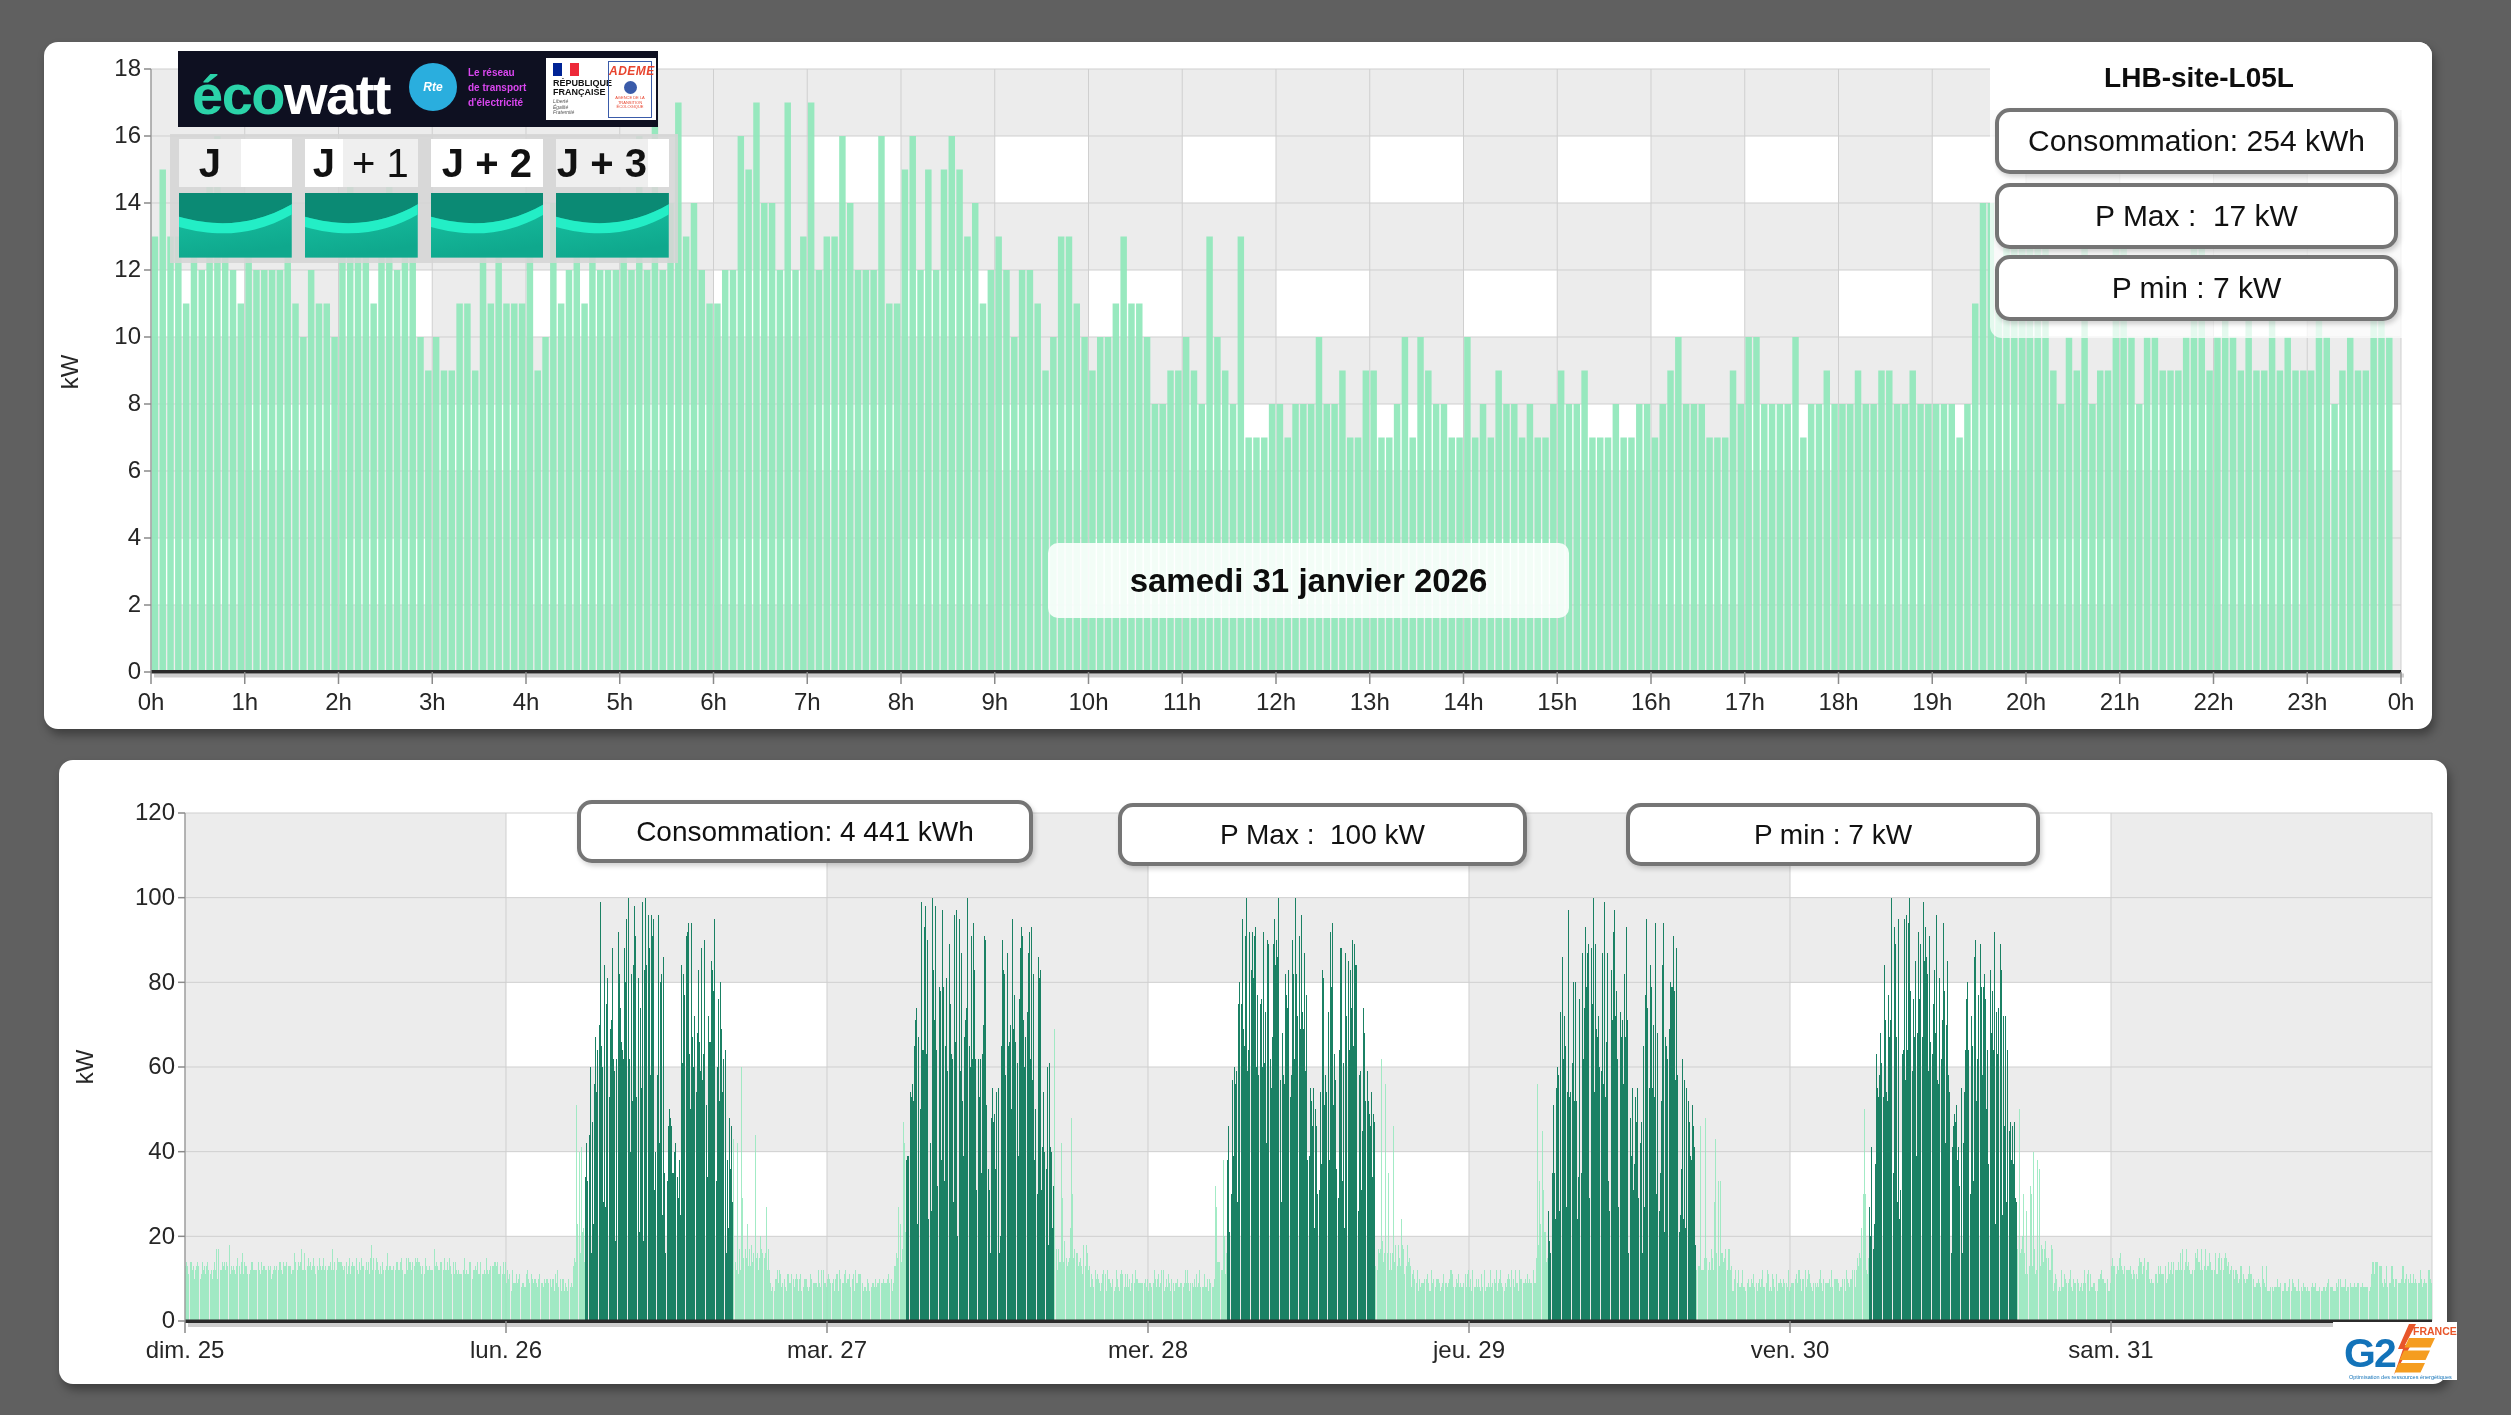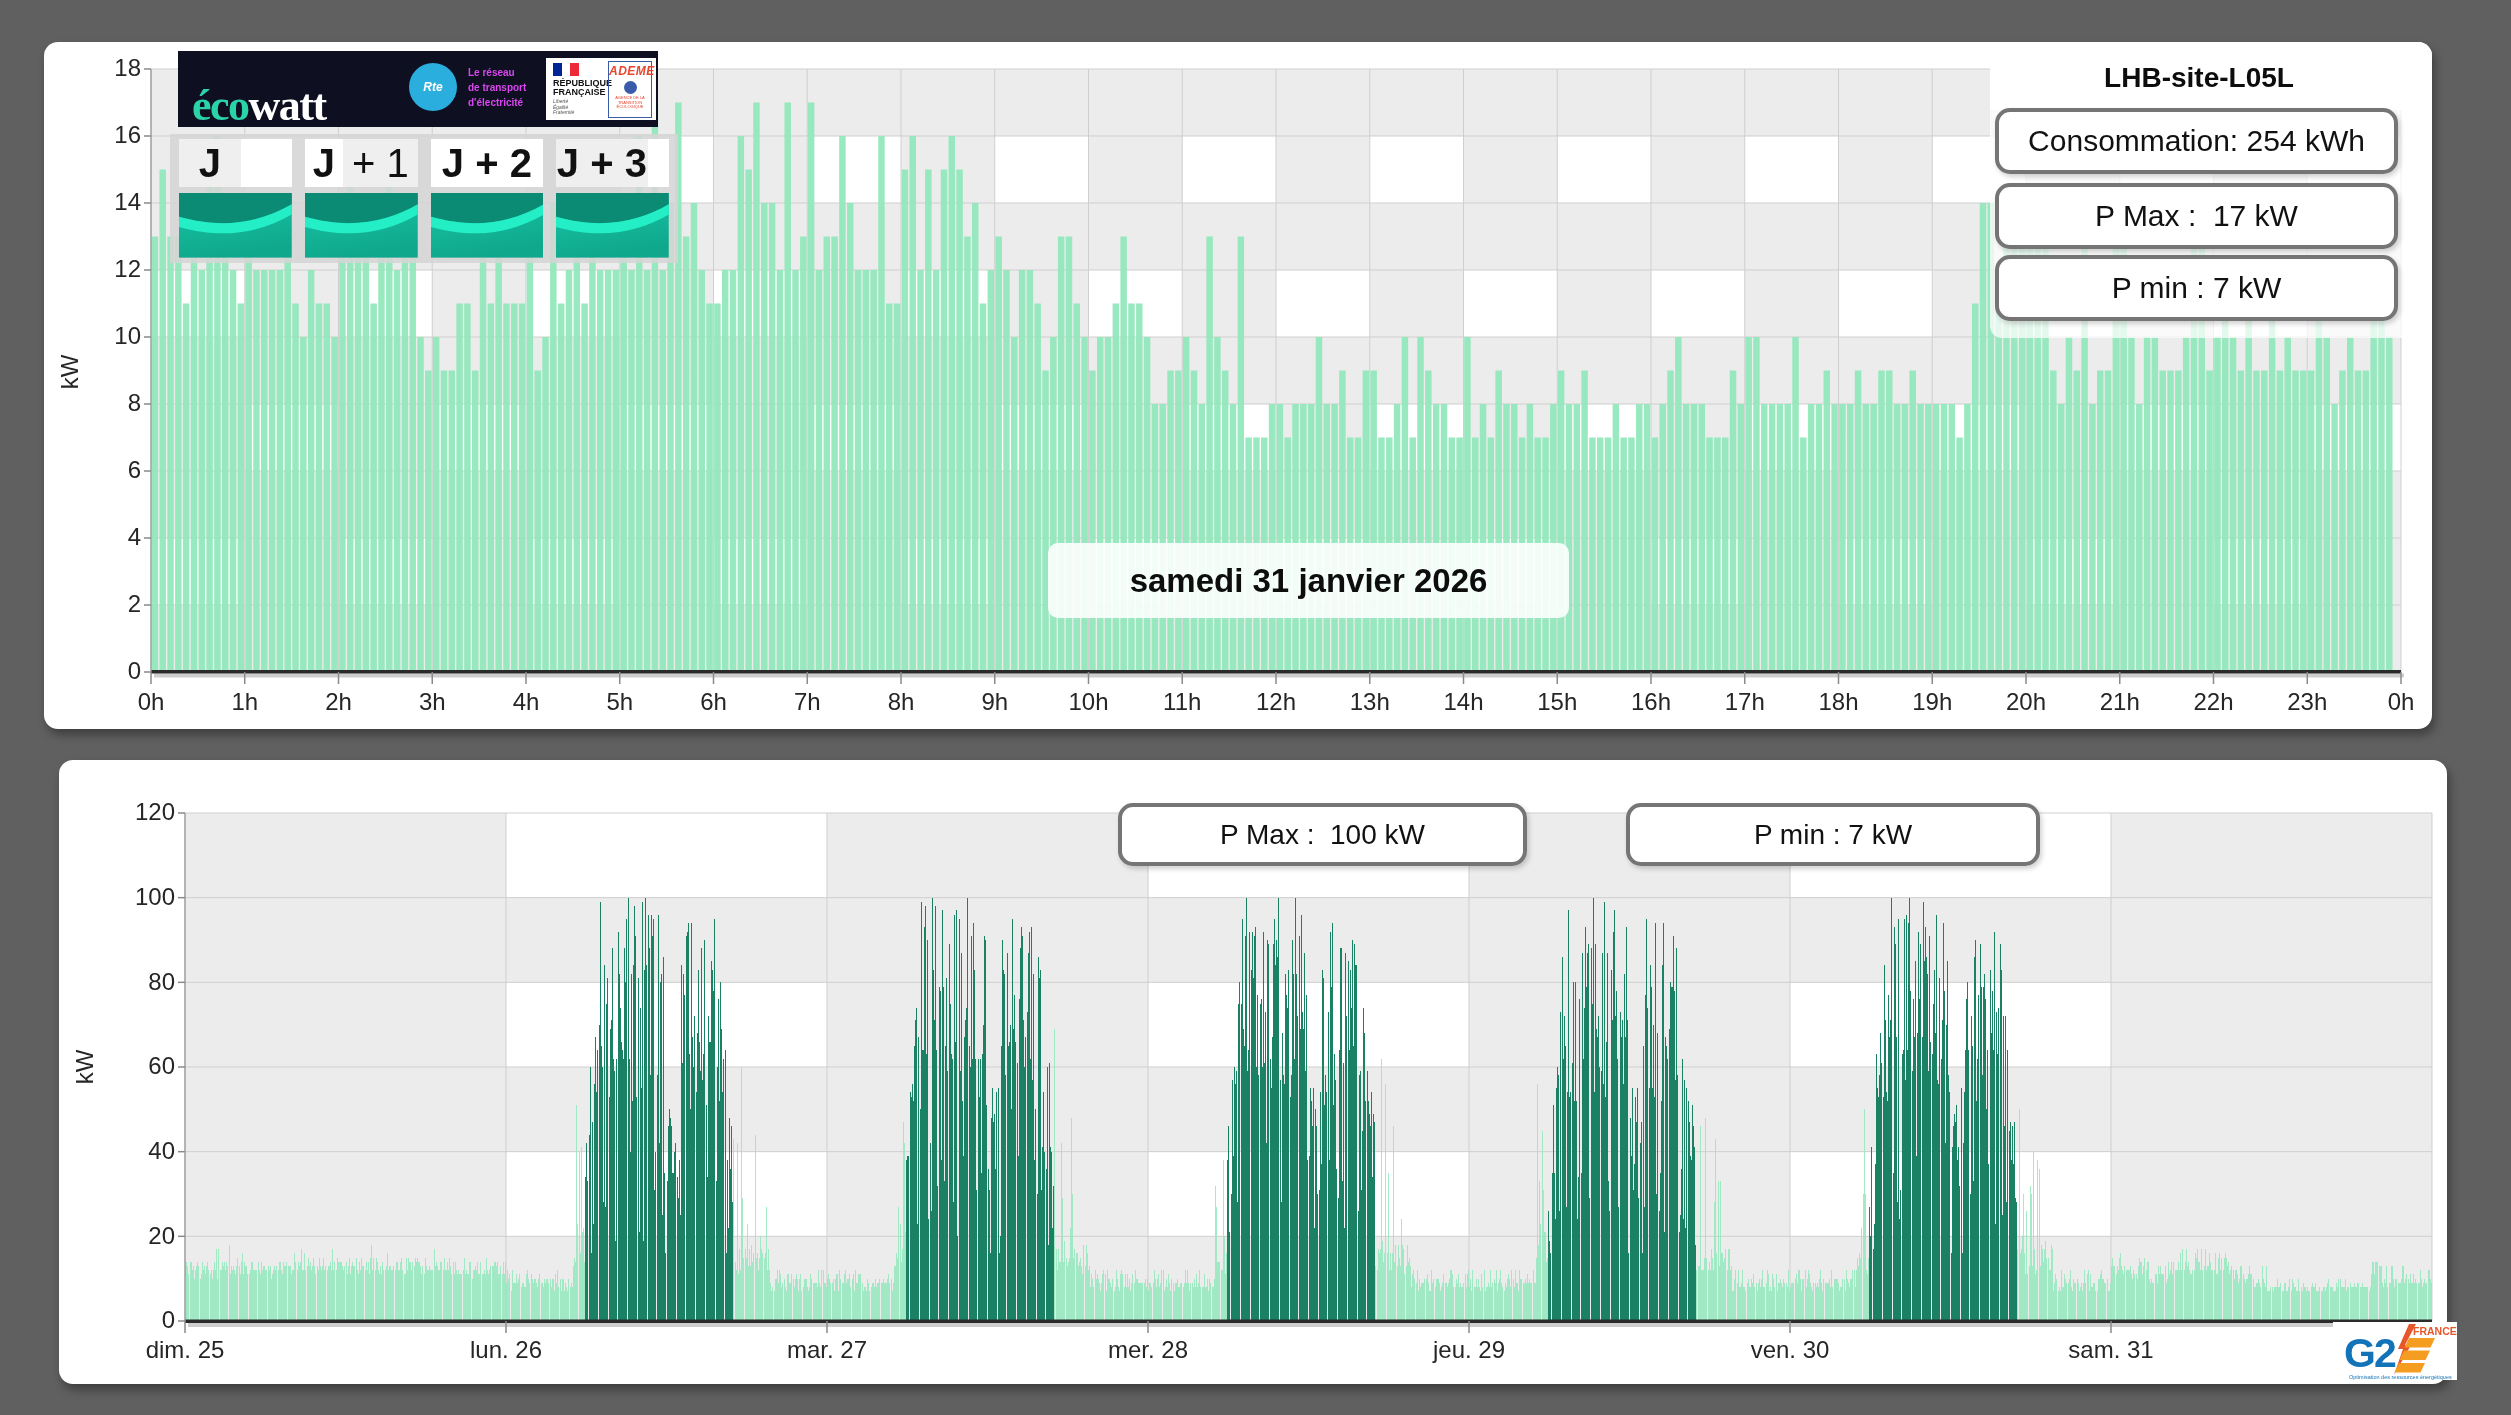--- a/index.html
+++ b/index.html
@@ -6,21 +6,21 @@
  font-family:"Liberation Sans",sans-serif;}
 .panel{position:absolute;background:#fff;border-radius:14px;box-shadow:3px 6px 10px rgba(0,0,0,0.35);}
 #p1{left:44px;top:42px;width:2388px;height:687px;}
 #p2{left:59px;top:760px;width:2388px;height:624px;}
 .al{font-size:24px;fill:#262626;}
 svg.chart{position:absolute;left:0;top:0;}
 .obox{position:absolute;background:#fff;border:4px solid #757575;border-radius:15px;
  box-shadow:2px 3px 5px rgba(0,0,0,0.18);display:flex;align-items:center;justify-content:center;
  font-size:30px;color:#111;}
 .banner{position:absolute;left:134px;top:9px;width:480px;height:76px;background:#0e1021;}
-.ewt{position:absolute;left:14px;top:29px;font-weight:bold;font-size:44px;letter-spacing:-1.5px;font-family:Liberation Serif, serif;}
+.ewt{position:absolute;left:14px;top:11px;font-weight:bold;font-size:56px;letter-spacing:-1.5px;}
 .ewt .c1{color:#2bd3a9;}
 .ewt .c2{color:#ffffff;}
 .rtec{position:absolute;left:231px;top:12px;width:48px;height:48px;border-radius:50%;background:#2aaede;color:#fff;display:flex;align-items:center;justify-content:center;font-weight:bold;font-style:italic;font-size:12px;}
 .rtxt{position:absolute;left:290px;top:14px;color:#d946ef;font-size:10px;line-height:15px;font-weight:bold;}
 .gov{position:absolute;left:368px;top:7px;background:#fff;width:110px;height:62px;}
 .flag{position:absolute;left:7px;top:5px;display:flex;width:26px;height:13px;}
 .flag div{flex:1;}
 .rf{position:absolute;left:7px;top:21px;font-size:9px;font-weight:bold;color:#111;line-height:9px;}
 .rfi{position:absolute;left:7px;top:41px;font-size:5px;color:#555;font-style:italic;line-height:5.5px;}
 .ademe{position:absolute;right:4px;top:3px;width:42px;height:55px;border:1.5px solid #3a5ba9;}
@@ -301,20 +301,21 @@
       <line x1="1089" y1="561" x2="1089" y2="573" stroke="#8a8a8a" stroke-width="1.5"></line>
       <text x="1089" y="598" text-anchor="middle" class="al">mer. 28</text>
       <line x1="1410" y1="561" x2="1410" y2="573" stroke="#8a8a8a" stroke-width="1.5"></line>
       <text x="1410" y="598" text-anchor="middle" class="al">jeu. 29</text>
       <line x1="1731" y1="561" x2="1731" y2="573" stroke="#8a8a8a" stroke-width="1.5"></line>
       <text x="1731" y="598" text-anchor="middle" class="al">ven. 30</text>
       <line x1="2052" y1="561" x2="2052" y2="573" stroke="#8a8a8a" stroke-width="1.5"></line>
       <text x="2052" y="598" text-anchor="middle" class="al">sam. 31</text>
       <text x="34" y="307" text-anchor="middle" class="al" transform="rotate(-90 34 307)">kW</text>
     </svg>
+    <div class="obox" style="left:518px;top:40px;width:448px;height:55px;font-size:28px;">Consommation: 4 441 kWh</div>
     <div class="obox" style="left:1059px;top:43px;width:401px;height:55px;font-size:28px;">P Max :&nbsp; 100 kW</div>
     <div class="obox" style="left:1567px;top:43px;width:406px;height:55px;font-size:28px;">P min : 7 kW</div>
     <svg style="position:absolute;left:2274px;top:562px;" width="124" height="58" viewBox="0 0 124 58">
 <rect width="124" height="58" fill="#fff"></rect>
 <text x="11" y="45" font-size="41" font-weight="bold" fill="#1373b9" font-family="Liberation Sans" letter-spacing="-2">G2</text>
 <path d="M76 2 L65 27 L70 27 L61 53 L78 23 L72 23 L83 2 Z" fill="#e8562b"></path>
 <text x="80" y="13" font-size="10.5" font-weight="bold" fill="#e8562b" font-family="Liberation Sans">FRANCE</text>
 <path d="M76 16 h26 l-4.5 9.5 h-26 Z" fill="#f59d20"></path>
 <path d="M71 28.5 h26 l-4.5 9.5 h-26 Z" fill="#f59d20"></path>
 <path d="M66 41 h26 l-4.5 9.5 h-26 Z" fill="#f59d20"></path>

